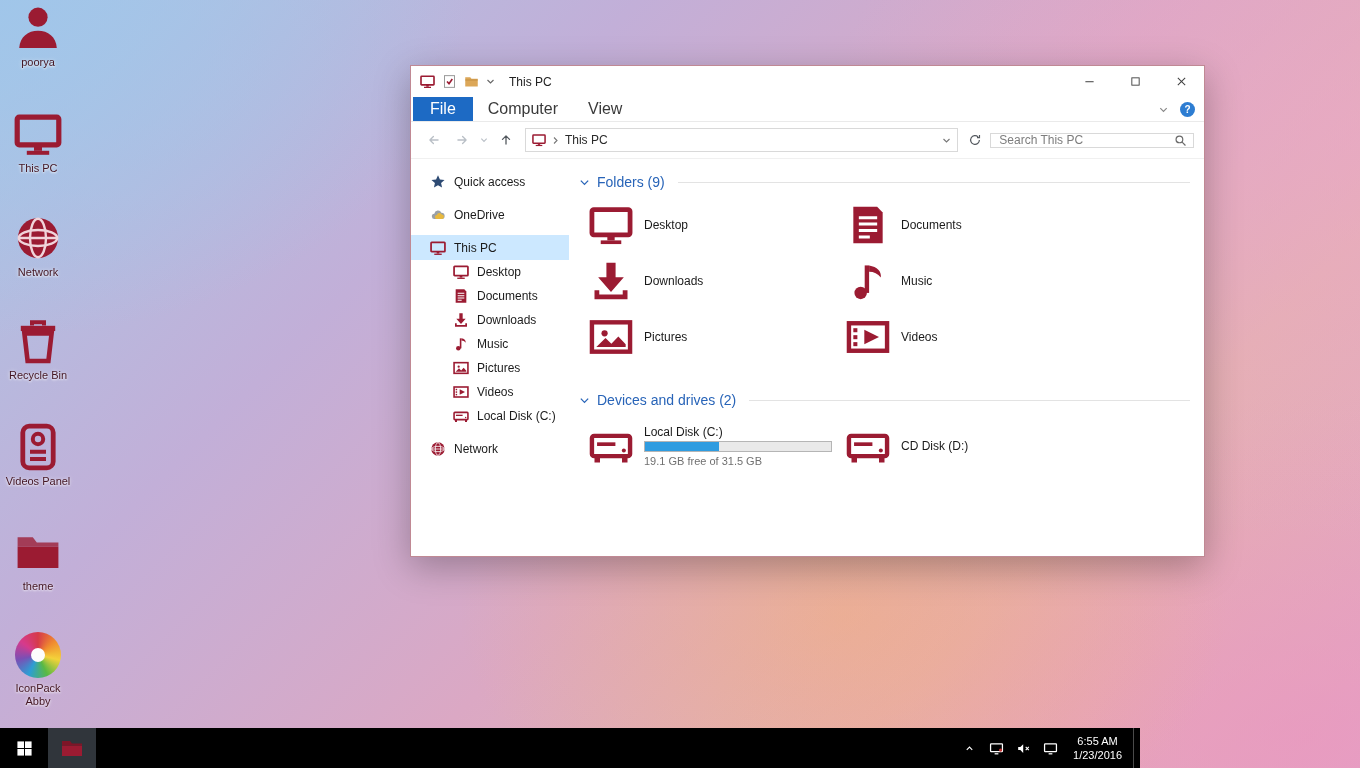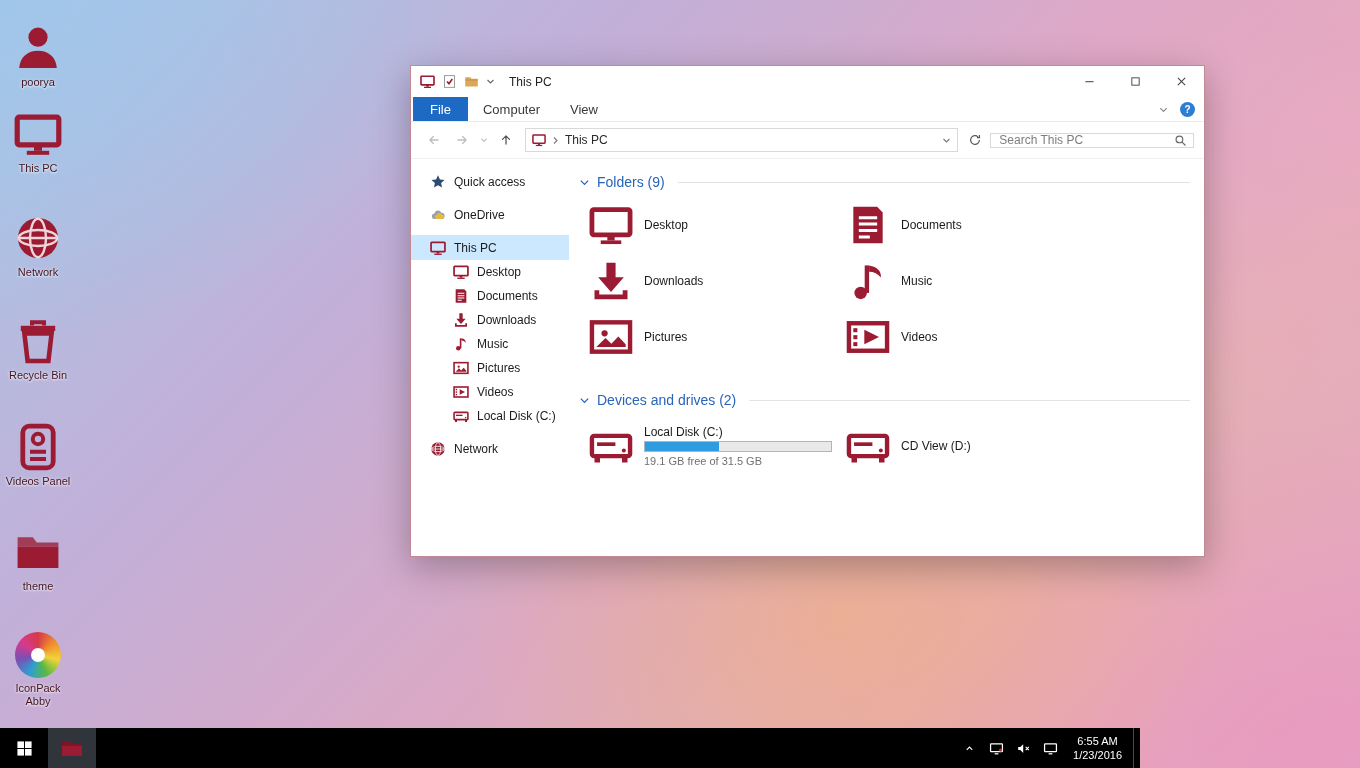--- a/index.html
+++ b/index.html
@@ -34,21 +34,21 @@
   .titlebar{height:31px;display:flex;align-items:center;background:#fff;flex:none;}
   .qat{display:flex;align-items:center;gap:7px;padding-left:9px;}
   .qat-ic{width:15px;height:15px;}
   .qat-ic.accent{color:var(--accent);}
   .qat-chev{width:9px;height:9px;color:#666;}
   .title{font-size:12px;color:#222;margin-left:14px;}
   .win-controls{margin-left:auto;display:flex;height:100%;}
   .win-btn{width:46px;height:100%;display:flex;align-items:center;justify-content:center;color:#404040;}
   .win-btn svg{width:11px;height:11px;}
   .ribbon{height:25px;display:flex;align-items:stretch;border-bottom:1px solid #eaeaea;background:#fff;padding-left:2px;flex:none;}
-  .tab{padding:0 15px;font-size:13px;display:flex;align-items:center;color:#3a3a3a;}
+  .tab{padding:0 15px;font-size:16px;display:flex;align-items:center;color:#3a3a3a;}
   .tab.file{background:var(--ribbon-blue);color:#fff;padding:0 17px;}
   .ribbon-right{margin-left:auto;display:flex;align-items:center;gap:11px;padding-right:9px;}
   .rb-chev{width:11px;height:11px;color:#888;}
   .help{width:15px;height:15px;border-radius:50%;background:#2d7dd2;color:#fff;font-size:10px;font-weight:bold;
     display:flex;align-items:center;justify-content:center;}
   .addr-row{height:37px;display:flex;align-items:center;padding:0 10px;gap:2px;background:#fff;border-bottom:1px solid #f0f0f0;flex:none;}
   .nav-btn{width:26px;height:24px;display:flex;align-items:center;justify-content:center;color:#53585e;}
   .nav-btn svg{width:14px;height:14px;}
   .nav-btn.dis{color:#b9bfc6;}
   .nav-btn.small{width:14px;}
@@ -100,21 +100,21 @@
   .tray-ic svg{width:15px;height:15px;}
   .tray-ic.chv svg{width:11px;height:11px;}
   .clock{color:#fff;font-size:11px;line-height:14px;text-align:center;padding:0 9px;}
   .show-desktop{width:7px;height:40px;border-left:1px solid #4a4a4a;margin-left:2px;}
 </style>
 </head>
 <body>
 
 <div class="screen">
 
-  <div class="dicon" style="top:24px">
+  <div class="dicon" style="top:4px">
     <div class="ic">
       <svg viewBox="0 0 24 24" fill="currentColor">
           <circle cx="12" cy="6.6" r="4.8"></circle>
           <path d="M2.6 22c.4-5.6 4.4-8.6 9.4-8.6s9 3 9.4 8.6z"></path>
         </svg>
     </div>
     <div class="lbl">poorya</div>
   </div>
 
   <div class="dicon" style="top:110px">
@@ -528,21 +528,21 @@
           <div class="item">
             <span class="bigic">
               <svg viewBox="0 0 24 24">
                   <rect x="1.6" y="6.5" width="20.8" height="11" rx="1.2" fill="none" stroke="currentColor" stroke-width="2.4"></rect>
                   <rect x="4.4" y="10" width="10" height="2" fill="currentColor"></rect>
                   <circle cx="19" cy="14.4" r="1.1" fill="currentColor"></circle>
                   <rect x="3" y="17.8" width="3" height="3.2" fill="currentColor"></rect>
                   <rect x="18" y="17.8" width="3" height="3.2" fill="currentColor"></rect>
                 </svg>
             </span>
-            <span class="name">CD View (D:)</span>
+            <span class="name">CD Disk (D:)</span>
           </div>
         </div>
 
       </div>
     </div>
   </div>
 
   <div class="taskbar">
     <div class="tb-btn">
       <span style="width:17px;height:17px;display:block;">

